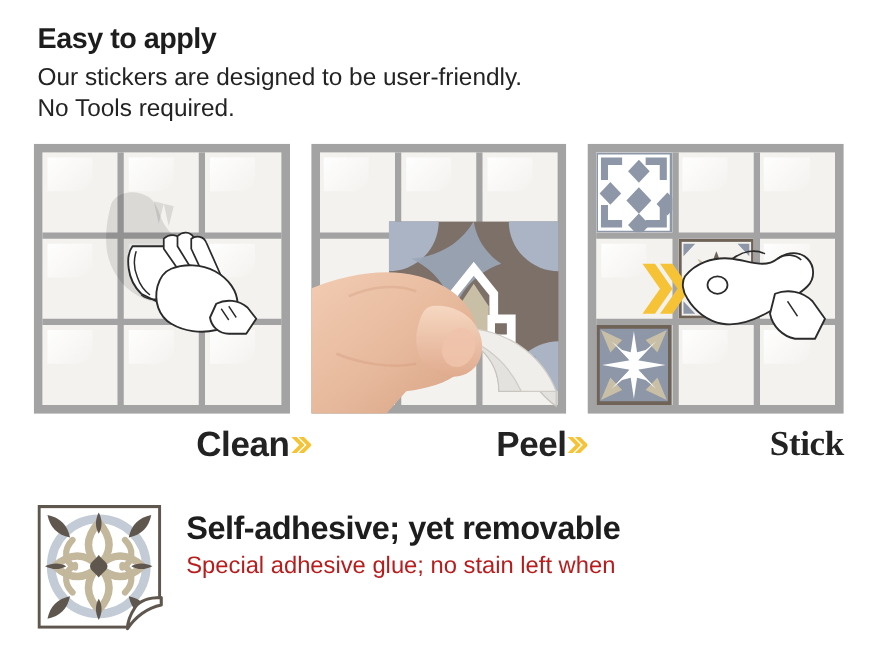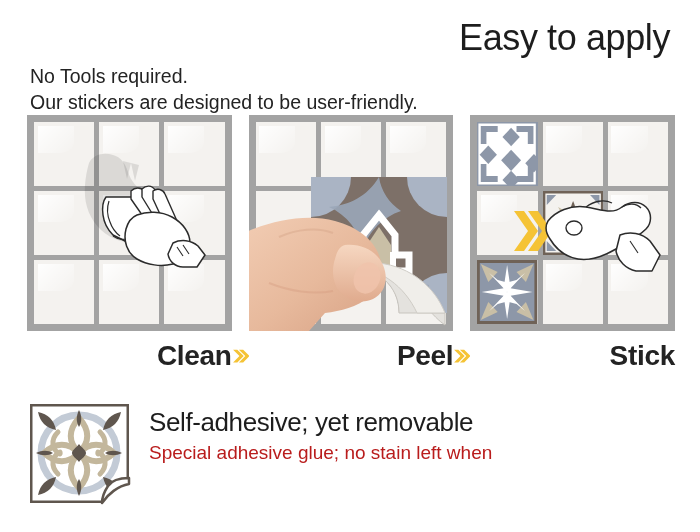--- a/index.html
+++ b/index.html
@@ -6,22 +6,22 @@
   body{
     width:700px;height:532px;background:#ffffff;
     font-family:"Liberation Sans","DejaVu Sans",sans-serif;
     color:#1d1d1d;overflow:hidden;position:relative;
   }
   .page{position:relative;width:700px;height:532px;}
 
   
   .header{position:absolute;left:30px;top:18px;width:640px;}
   .h-title{
-    font-size:36px;font-weight:normal;letter-spacing:-0.4px;
-    color:#1d1d1d;line-height:1.12;margin:0 0 6px 0;text-align:right;
+    font-size:23px;font-weight:bold;letter-spacing:-0.4px;
+    color:#1d1d1d;line-height:1.12;margin:0 0 6px 0;
   }
   .h-sub{font-size:19.5px;line-height:1.32;color:#232323;margin:0;}
   .h-sub span{display:block;}
 
   
   .panels{position:absolute;left:27px;top:115px;width:648px;height:216px;
           display:flex;gap:17px;}
   .panel{width:205px;height:216px;position:relative;overflow:hidden;
          background:#ffffff;}
   .panel .frame{position:absolute;inset:0;box-sizing:border-box;
@@ -35,43 +35,43 @@
         width:60%;height:42%;border-radius:0 0 40% 0;
         background:linear-gradient(135deg,rgba(255,255,255,.95),rgba(255,255,255,0));}
 
   
   .steps{position:absolute;left:27px;top:334px;width:648px;height:44px;
          display:flex;align-items:center;}
   .step-label{font-size:28px;font-weight:bold;color:#232323;
               text-align:right;letter-spacing:-0.3px;}
   .step-clean{width:205px;}
   .step-peel{width:205px;}
-  .step-stick{width:205px;}
+  .step-stick{width:205px;font-family:Liberation Serif, serif;}
   .chev{width:17px;display:flex;align-items:center;justify-content:center;}
   .chev svg{display:block;}
 
   
   .feature{position:absolute;left:28px;top:402px;width:646px;display:flex;gap:18px;}
   .feat-icon{width:103px;height:103px;flex:0 0 103px;position:relative;}
   .feat-text{padding-top:6px;}
-  .f-title{font-size:26px;font-weight:normal;color:#1d1d1d;
+  .f-title{font-size:26px;font-weight:bold;color:#1d1d1d;
            letter-spacing:-0.4px;line-height:1.15;margin:0 0 3px 0;}
   .f-body{font-size:19px;line-height:1.3;color:#b91c1c;margin:0;}
   .f-body span{display:block;}
 </style>
 </head>
 <body>
 
 <div class="page">
 
   <div class="header">
     <h1 class="h-title">Easy to apply</h1>
     <p class="h-sub">
+      <span>Our stickers are designed to be user-friendly.</span>
       <span>No Tools required.</span>
-      <span>Our stickers are designed to be user-friendly.</span>
     </p>
   </div>
 
   <div class="panels">
 
     <div class="panel">
       <div class="frame"></div>
       <div class="grid">
         <div class="tile sheen"></div>
         <div class="tile sheen"></div>

